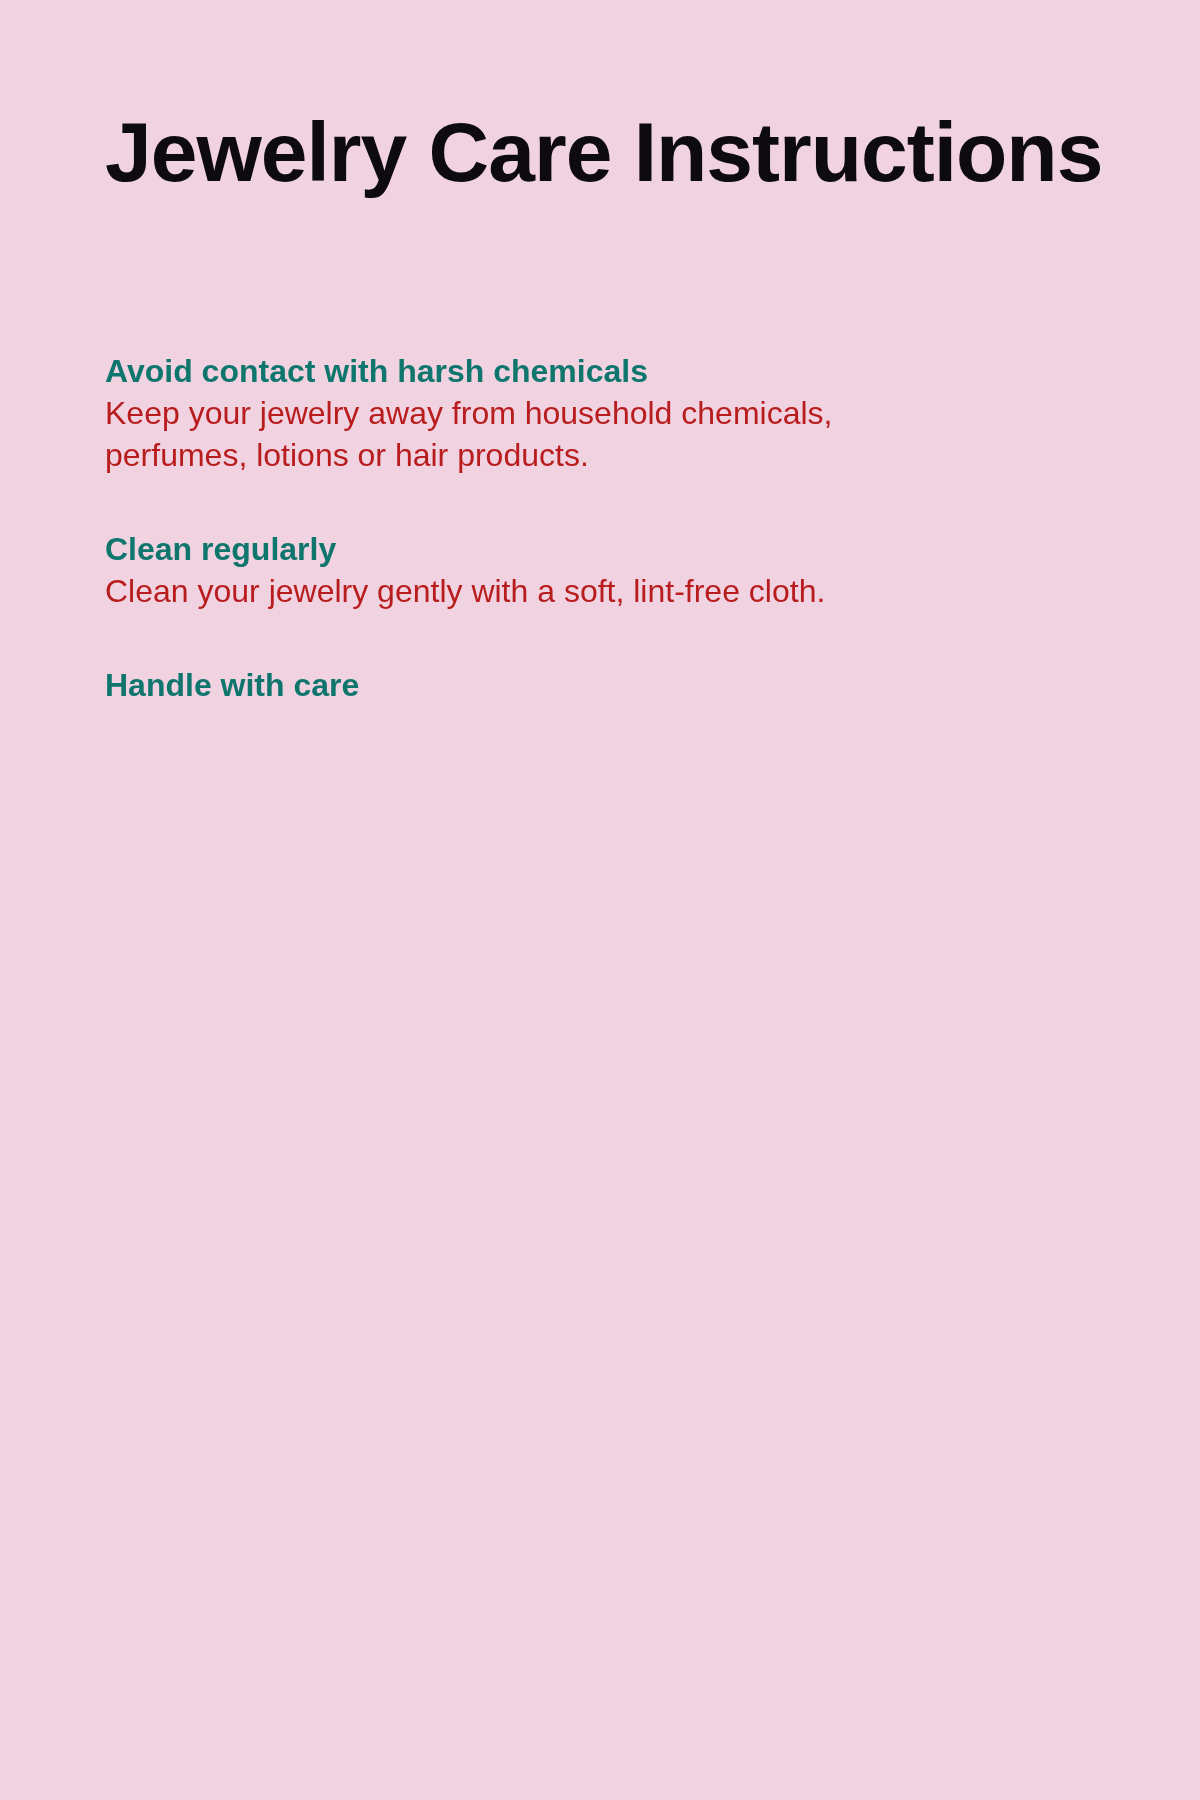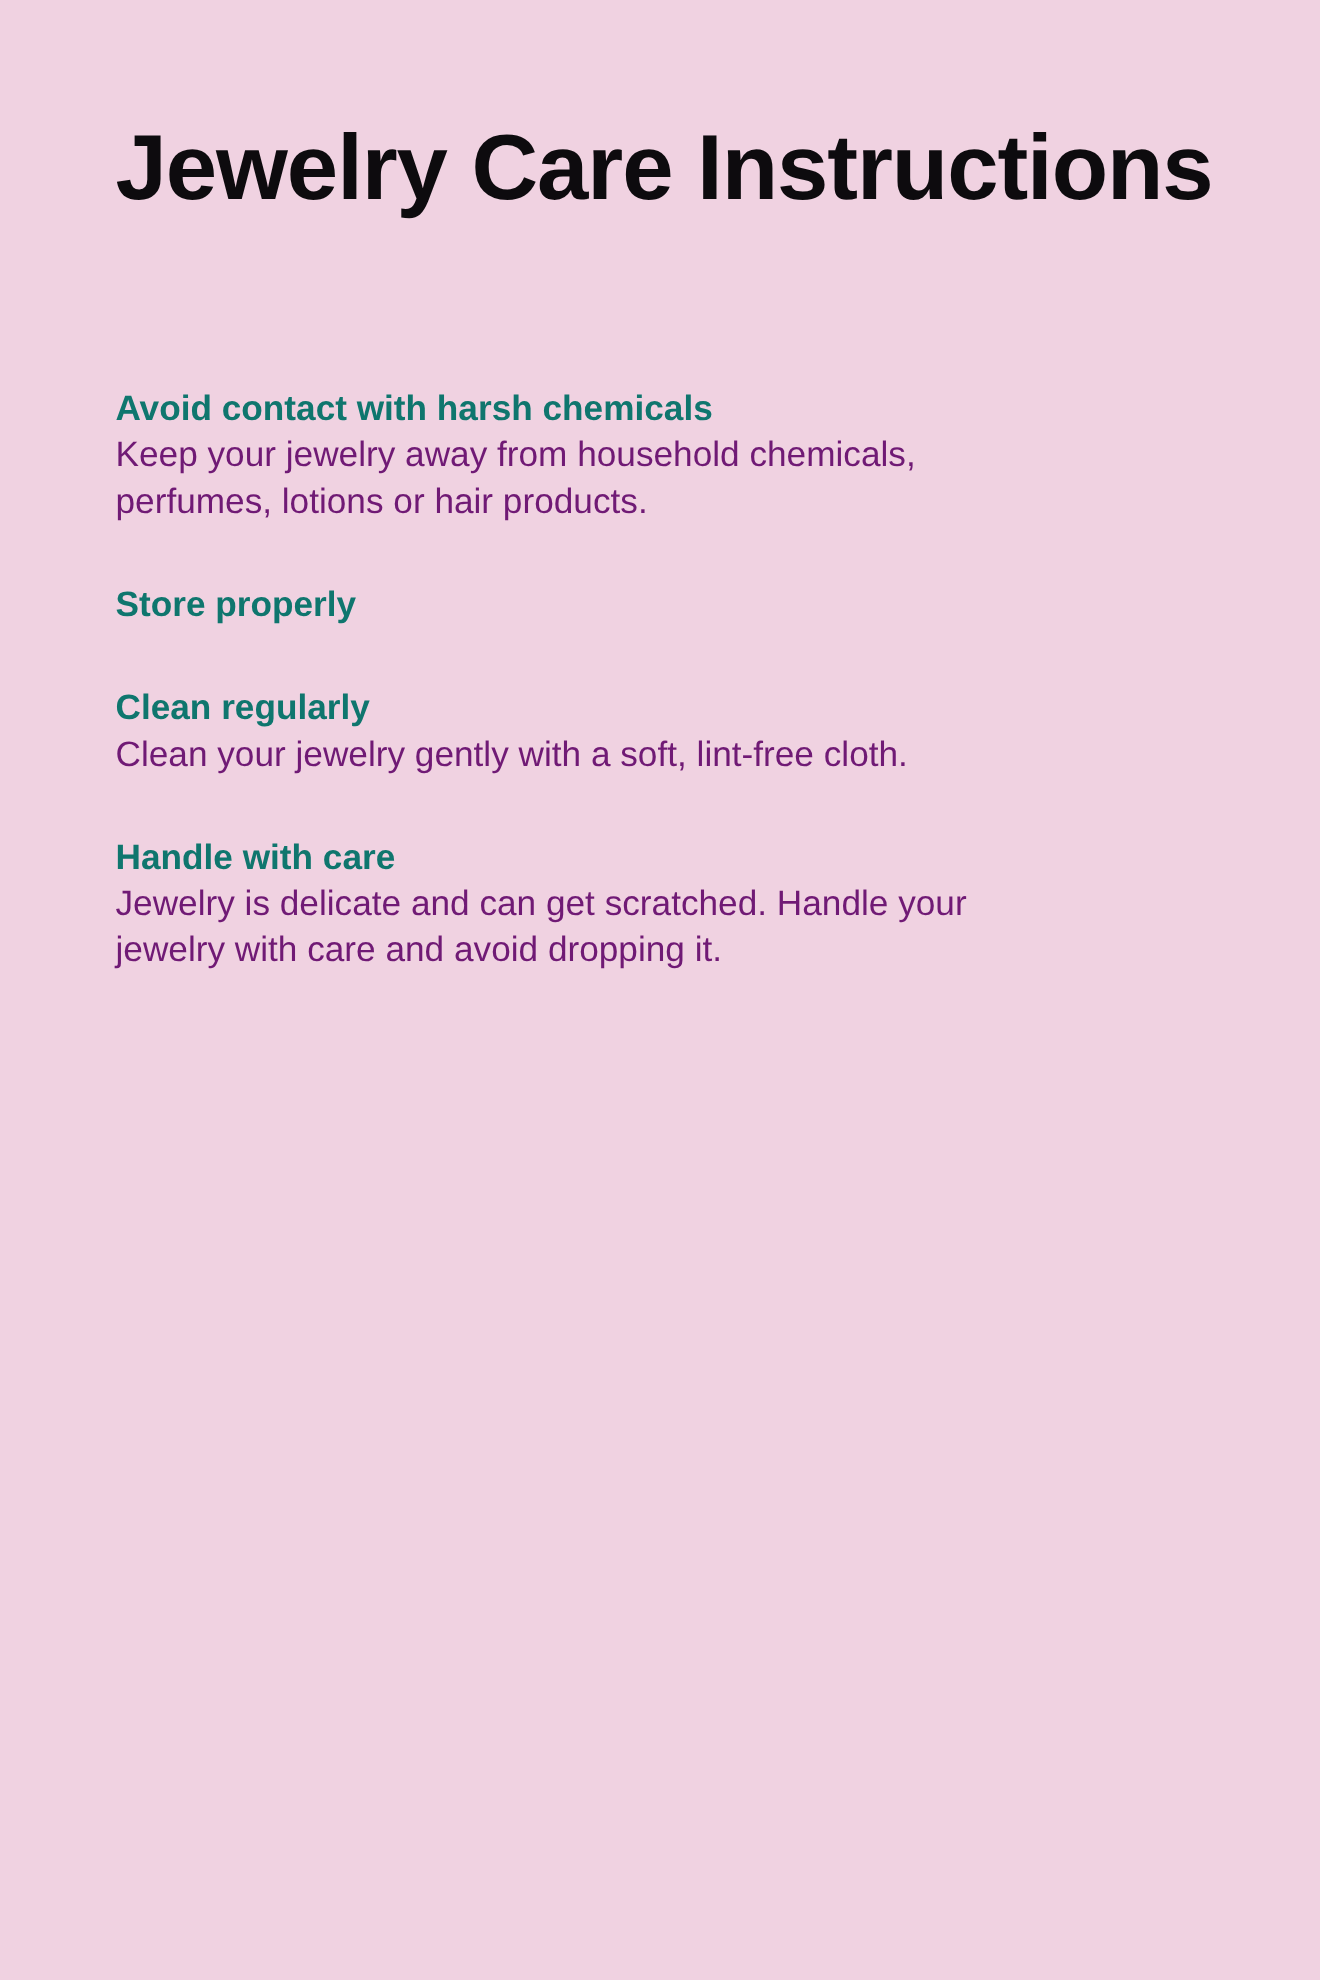--- a/index.html
+++ b/index.html
@@ -38,44 +38,42 @@
     font-size: 32px;
     line-height: 42px;
     font-weight: 700;
     color: #0f766e;
   }
   .care-section .section-body {
     margin: 0;
     font-size: 32px;
     line-height: 42px;
     font-weight: 400;
-    color: #701a75;
+    color: #b91c1c;
   }
 </style>
 </head>
 <body>
 
 <div class="poster">
   <h1 class="page-title">Jewelry Care Instructions</h1>
 
   <div class="sections">
 
       <div class="care-section">
         <h2 class="section-heading">Avoid contact with harsh chemicals</h2>
         <p class="section-body">Keep your jewelry away from household chemicals, perfumes, lotions or hair products.</p>
       </div>
 
 
       <div class="care-section">
-        <h2 class="section-heading">Store properly</h2>
       </div>
 
       <div class="care-section">
         <h2 class="section-heading">Clean regularly</h2>
         <p class="section-body">Clean your jewelry gently with a soft, lint-free cloth.</p>
       </div>
 
       <div class="care-section">
         <h2 class="section-heading">Handle with care</h2>
-        <p class="section-body">Jewelry is delicate and can get scratched. Handle your jewelry with care and avoid dropping it.</p>
       </div>
     </div>
 </div>
 
 </body></html>

